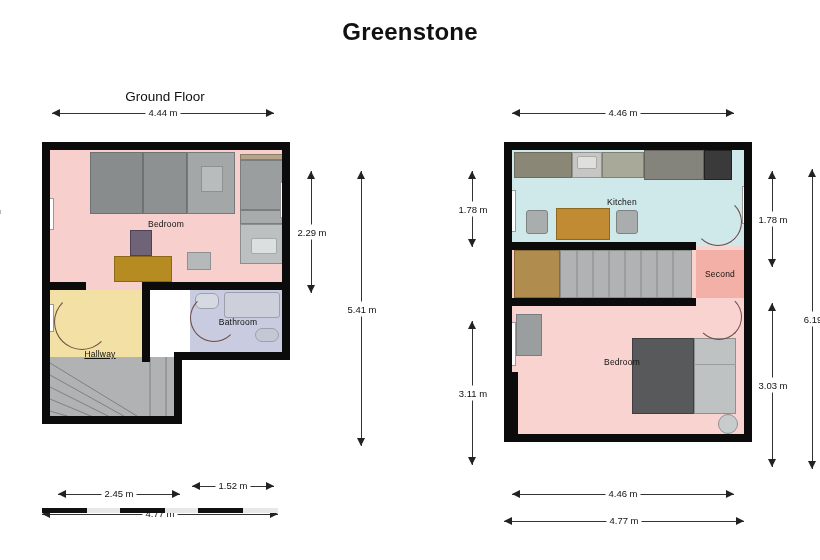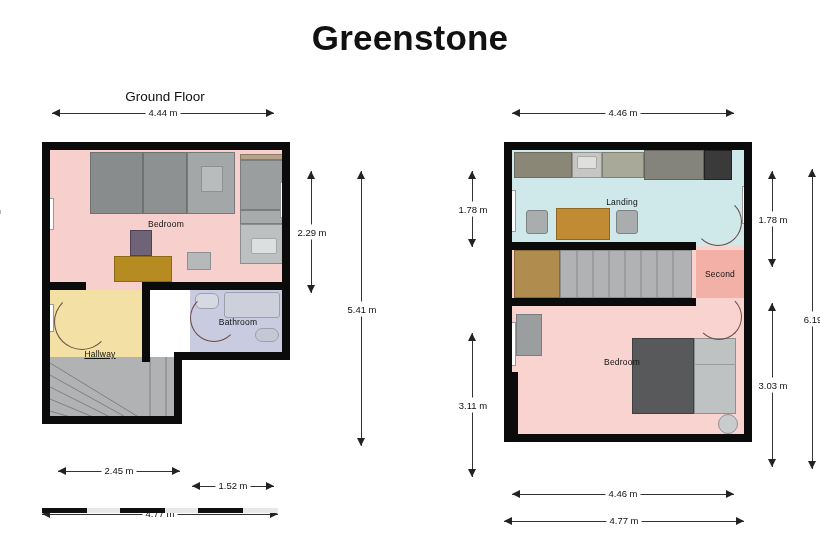--- a/index.html
+++ b/index.html
@@ -6,21 +6,21 @@
   body{
     width:820px;height:560px;background:#ffffff;overflow:hidden;
     font-family:"Liberation Sans",sans-serif;color:#1a1a1a;
     position:relative;
   }
   .page{position:absolute;inset:0;}
 
   
   .main-title{
     position:absolute;left:0;top:18px;width:820px;text-align:center;
-    font-size:35px;font-weight:bold;letter-spacing:.2px;color:#111;
+    font-size:24px;font-weight:bold;letter-spacing:.2px;color:#111;
   }
   .floor-title{
     position:absolute;font-size:13.5px;color:#111;text-align:center;
     font-weight:400;
     margin-top:40px;
   }
   #gf-title{left:60px;top:49px;width:210px;}
   #sf-title{left:520px;top:49px;width:210px;}
 
   
@@ -108,21 +108,21 @@
     <div class="lab">2.29 m</div>
   </div>
 
   <div class="dim dim-v" style="left:355px;top:146px;height:275px;">
     <div class="line"></div>
       <div class="ah"></div>
       <div class="at"></div>
     <div class="lab">5.41 m</div>
   </div>
 
-  <div class="dim dim-h" style="left:58px;top:440px;width:122px;">
+  <div class="dim dim-h" style="left:58px;top:463px;width:122px;">
     <div class="line"></div>
       <div class="ah"></div>
       <div class="at"></div>
     <div class="lab">2.45 m</div>
   </div>
 
   <div class="dim dim-h" style="left:192px;top:455px;width:82px;">
     <div class="line"></div>
       <div class="ah"></div>
       <div class="at"></div>
@@ -216,21 +216,21 @@
     <div class="lab">4.46 m</div>
   </div>
 
   <div class="dim dim-v" style="left:466px;top:146px;height:76px;">
     <div class="line"></div>
       <div class="ah"></div>
       <div class="at"></div>
     <div class="lab">1.78 m</div>
   </div>
 
-  <div class="dim dim-v" style="left:466px;top:308px;height:144px;">
+  <div class="dim dim-v" style="left:466px;top:296px;height:144px;">
     <div class="line"></div>
       <div class="ah"></div>
       <div class="at"></div>
     <div class="lab">3.11 m</div>
   </div>
 
   <div class="dim dim-v" style="left:766px;top:146px;height:96px;">
     <div class="line"></div>
       <div class="ah"></div>
       <div class="at"></div>
@@ -314,18 +314,18 @@
     <div class="window" style="left:4px;top:180px;width:6px;height:42px;"></div>
 
     <div class="wall" style="left:0;top:0;width:248px;height:8px;"></div>
     <div class="wall" style="left:0;top:0;width:8px;height:300px;"></div>
     <div class="wall" style="left:240px;top:0;width:8px;height:300px;"></div>
     <div class="wall" style="left:0;top:292px;width:248px;height:8px;"></div>
     <div class="wall" style="left:8px;top:100px;width:184px;height:8px;"></div>
     <div class="wall" style="left:8px;top:156px;width:184px;height:8px;"></div>
     <div class="wall" style="left:8px;top:230px;width:6px;height:62px;"></div>
 
-    <div class="room-label" style="left:118px;top:60px;">Landing</div>
+    <div class="room-label" style="left:118px;top:60px;">Kitchen</div>
     <div class="room-label" style="left:216px;top:132px;">Second</div>
     <div class="room-label" style="left:118px;top:220px;">Bedroom</div>
   </div>
 
 </div>
 
 </body></html>

